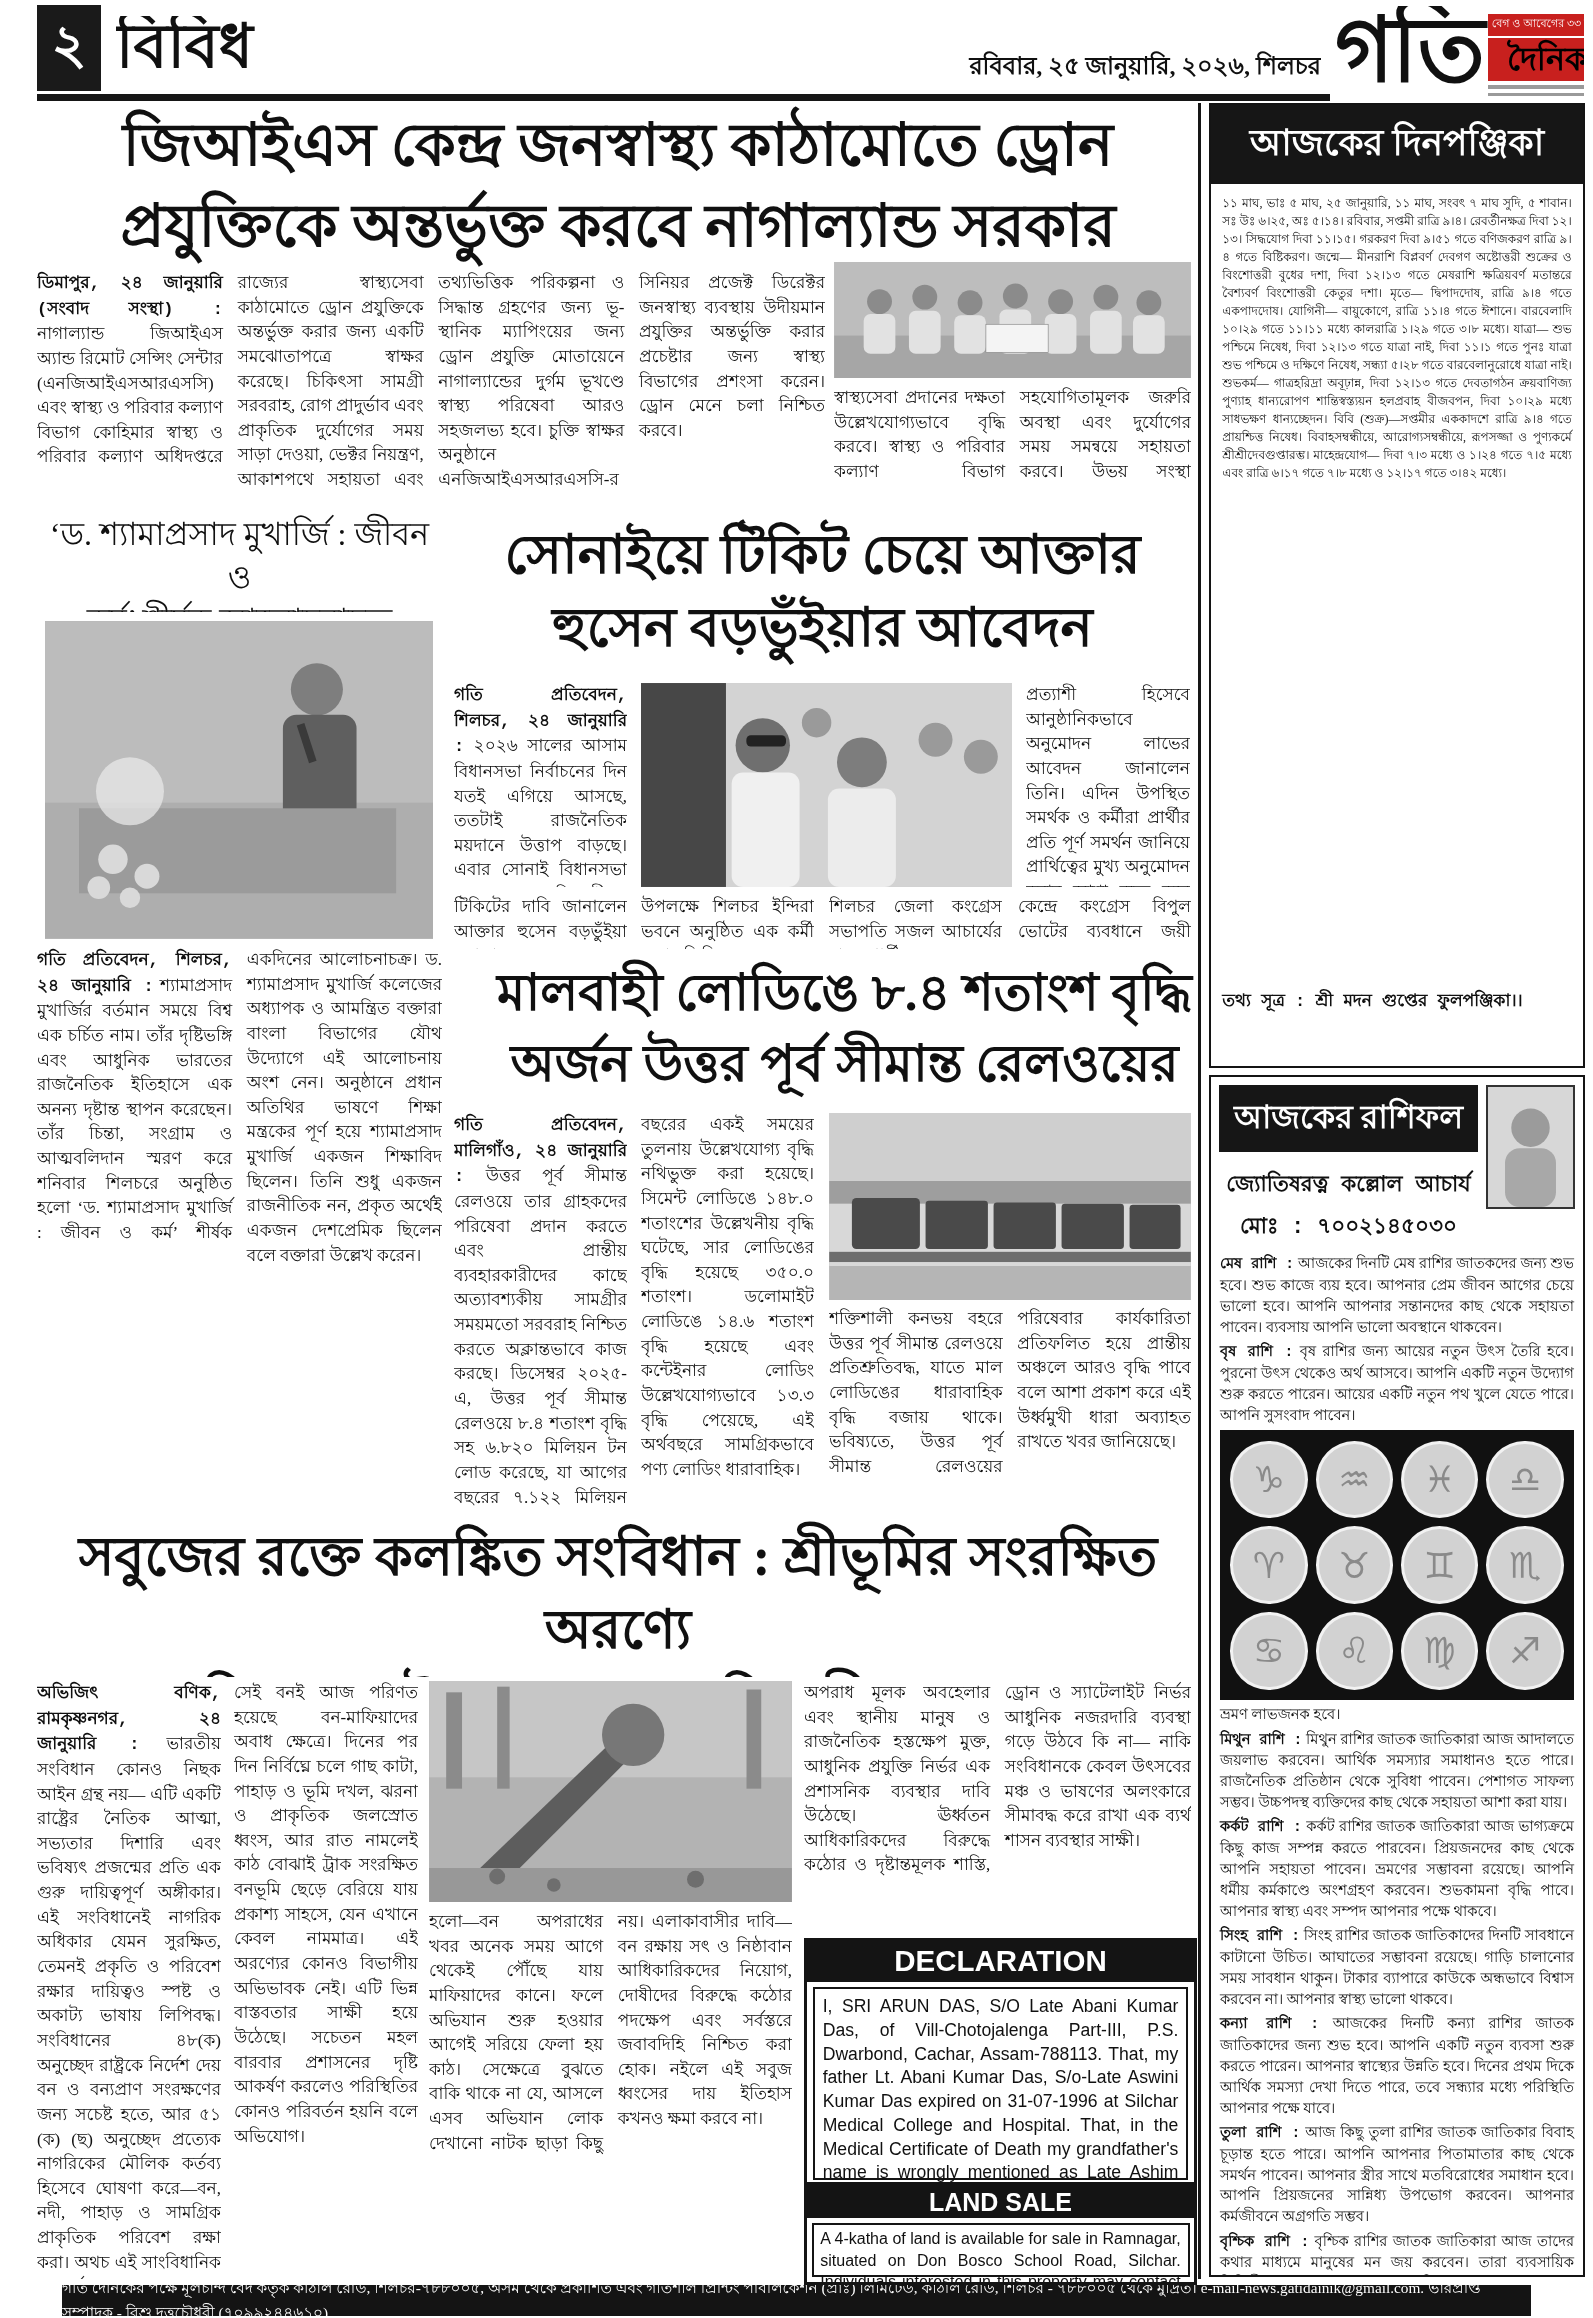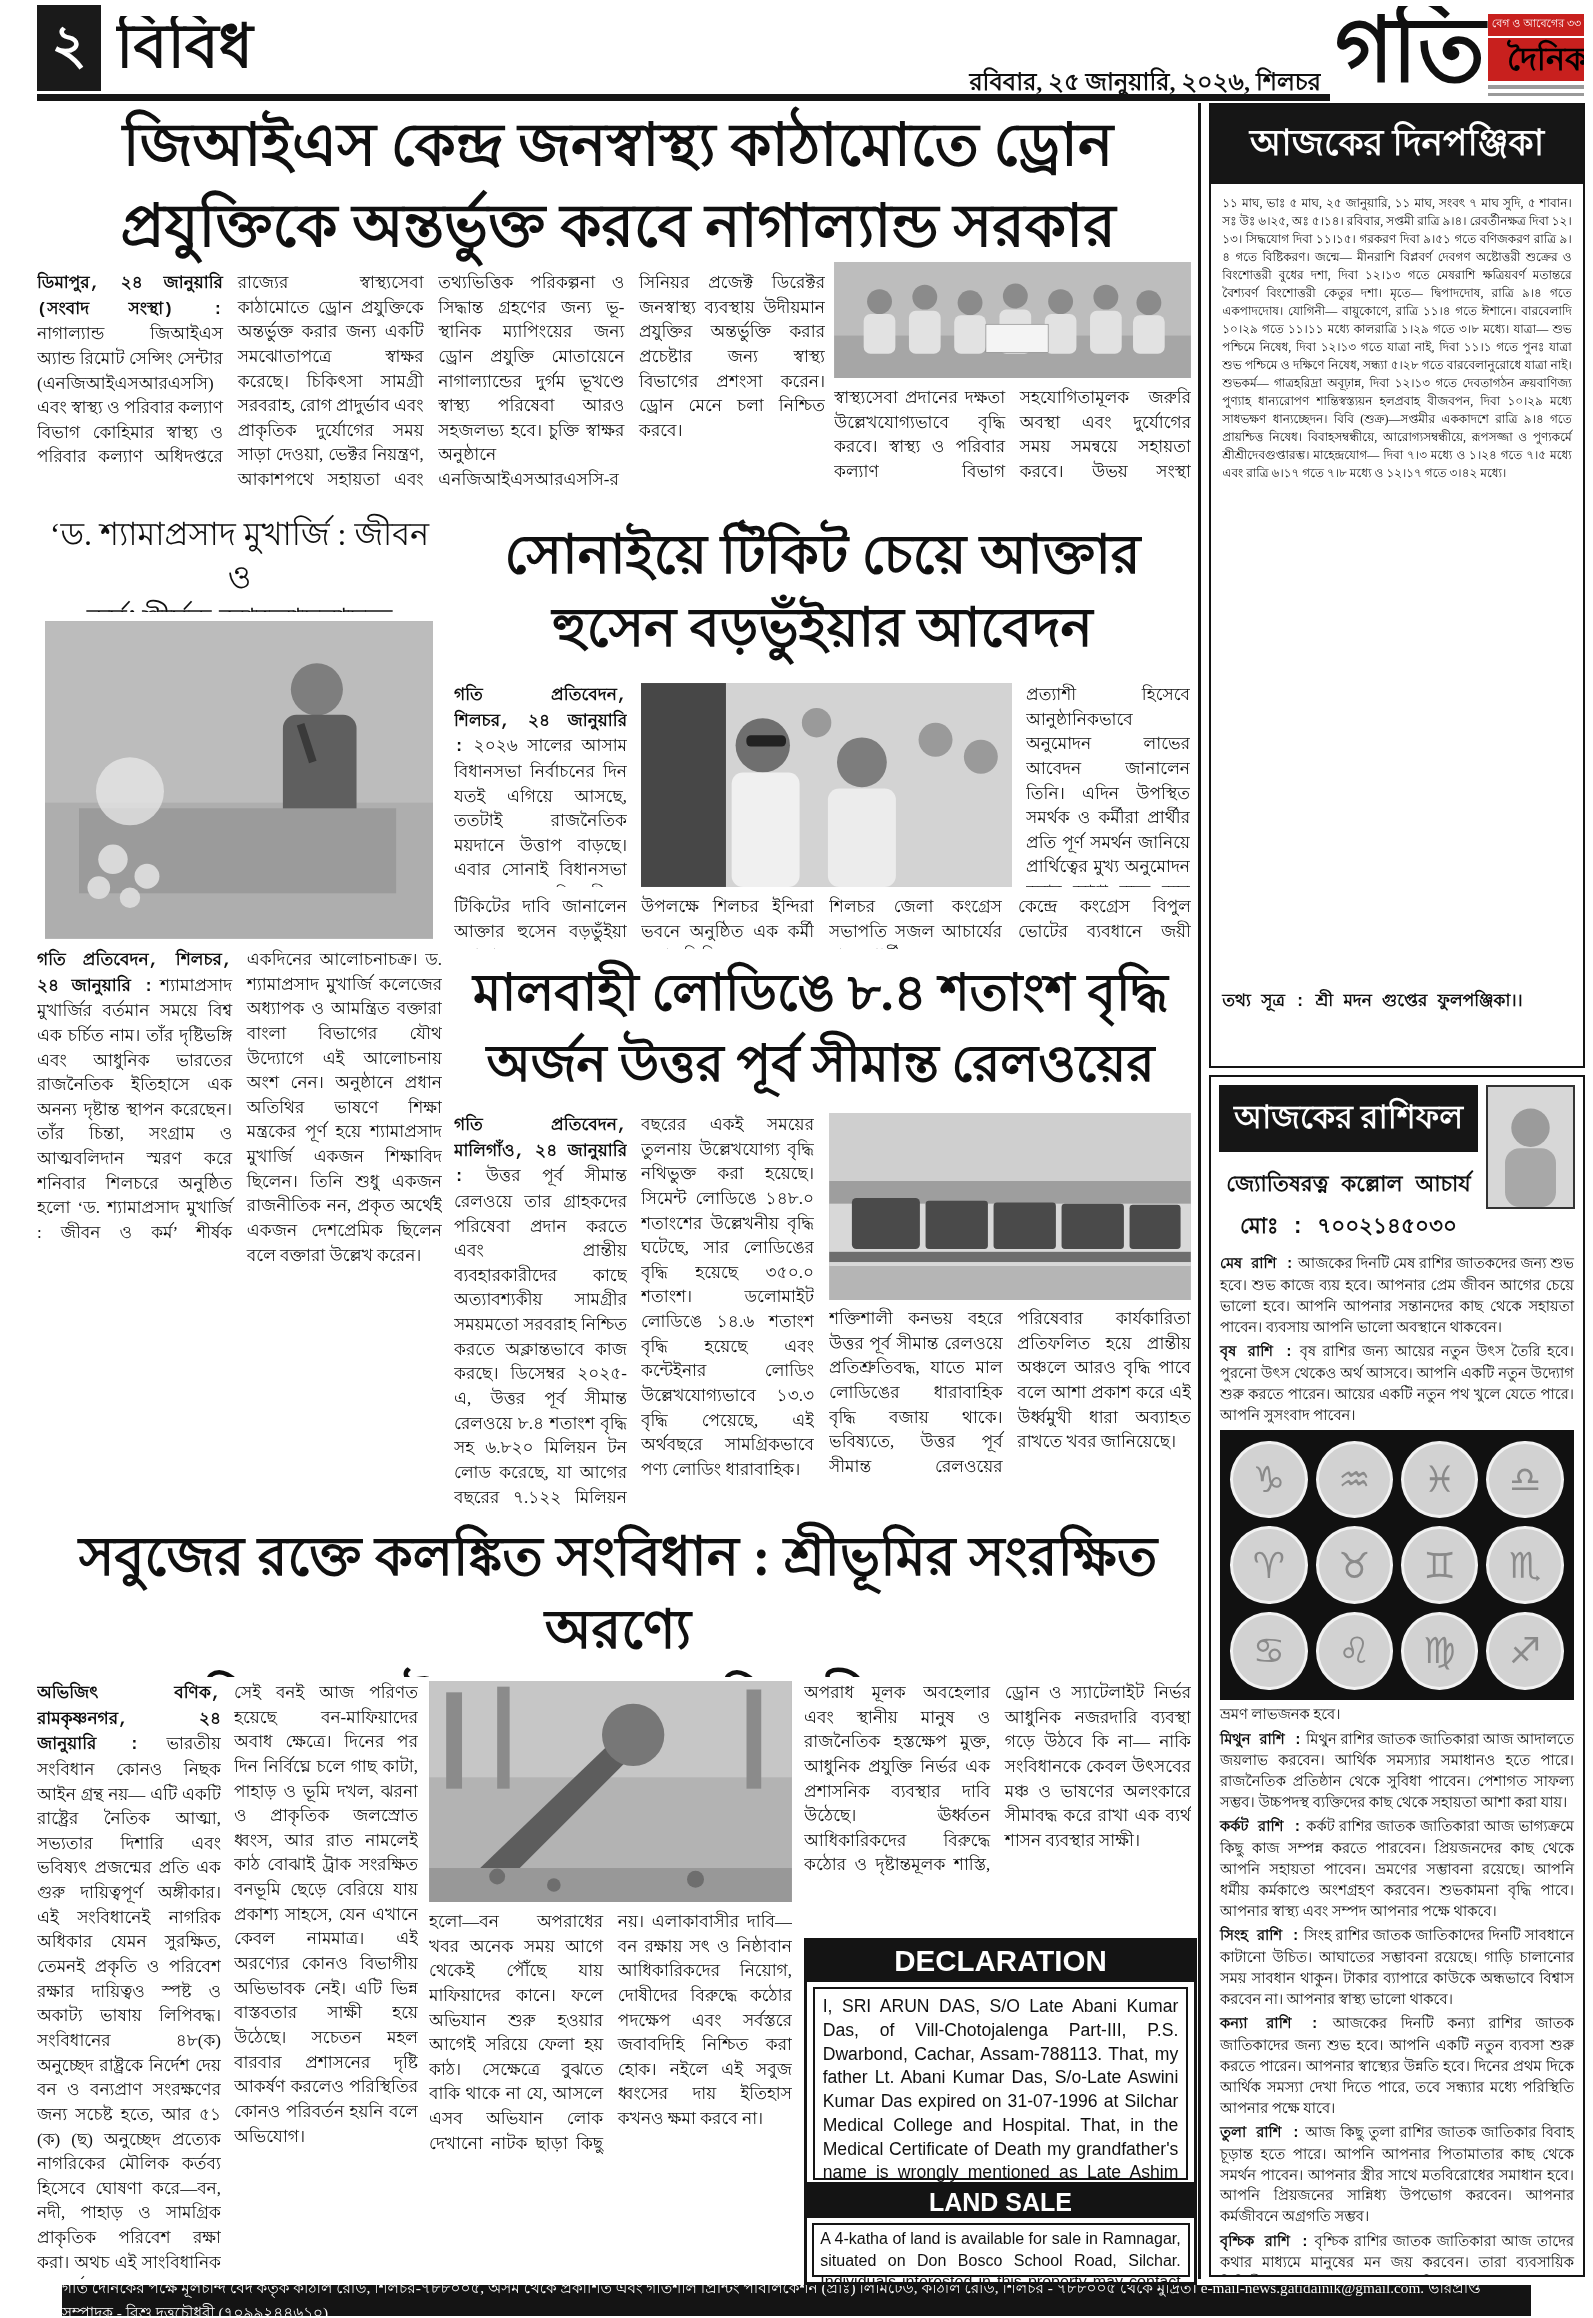--- a/index.html
+++ b/index.html
@@ -47,21 +47,21 @@
   .vline{background:#161616;}
   .footer{background:#141414;color:#fff;display:flex;align-items:center;justify-content:center;font-size:15.3px;}
 </style>
 </head>
 <body>
 
 <div id="page">
 
   <div class="abs pgnum" style="left:37px;top:4.5px;width:64px;height:86px;">২</div>
   <div class="abs secname" style="left:116px;top:16px;width:340px;height:74px;">বিবিধ</div>
-  <div class="abs dateline-top" style="left:794px;top:47px;width:527px;height:34px;margin-top:16px;">রবিবার, ২৫ জানুয়ারি, ২০২৬, শিলচর</div>
+  <div class="abs dateline-top" style="left:794px;top:47px;width:527px;height:34px;">রবিবার, ২৫ জানুয়ারি, ২০২৬, শিলচর</div>
   <div class="abs masthead" style="left:1335px;top:5.7px;width:249px;height:90px;">
     <span class="mast-gati">গতি</span>
     <span class="mast-right">
       <span class="mast-tag">বেগ ও আবেগের ৩৩ বছর</span>
       <span class="mast-box">দৈনিক</span>
       <span class="microline"></span>
       <span class="microline"></span>
     </span>
   </div>
   <div class="abs rule" style="left:37px;top:94px;width:1293px;height:6.8px;"></div>
@@ -150,21 +150,21 @@
         </g>
       <rect x="186" y="92" width="70" height="20" rx="8" fill="#222"></rect>
     </svg>
   </div>
   <div class="abs body jc" style="left:1026px;top:683px;width:164px;height:204px;">প্রত্যাশী হিসেবে আনুষ্ঠানিকভাবে অনুমোদন লাভের আবেদন জানালেন তিনি। এদিন উপস্থিত সমর্থক ও কর্মীরা প্রার্থীর প্রতি পূর্ণ সমর্থন জানিয়ে প্রার্থিত্বের মুখ্য অনুমোদন করার আশা ব্যক্ত করে বলেন, দল যদি প্রার্থী হিসেবে মনোনীত করে, তাহলে সোনাই নির্বাচনে সোনাই বিধানসভা কেন্দ্রে কংগ্রেস প্রার্থী ভোটের ব্যবধানে জয়ী হবে।</div>
   <div class="abs body jc" style="left:454px;top:895px;width:173px;height:54px;">টিকিটের দাবি জানালেন আক্তার হুসেন বড়ভুঁইয়া (আক্কা)। এ</div>
   <div class="abs body jc" style="left:641px;top:895px;width:173px;height:54px;">উপলক্ষে শিলচর ইন্দিরা ভবনে অনুষ্ঠিত এক কর্মী সভায় তিনি</div>
   <div class="abs body jc" style="left:829px;top:895px;width:173px;height:54px;">শিলচর জেলা কংগ্রেস সভাপতি সজল আচার্যের হাতে প্রার্থী</div>
   <div class="abs body jc" style="left:1018px;top:895px;width:173px;height:54px;">কেন্দ্রে কংগ্রেস বিপুল ভোটের ব্যবধানে জয়ী হবে।</div>
 
-  <div class="abs hl3 ctr" style="left:452px;top:958px;width:737px;height:150px;">
+  <div class="abs hl3 ctr" style="left:476px;top:958px;width:737px;height:150px;">
     <div>মালবাহী লোডিঙে ৮.৪ শতাংশ বৃদ্ধি</div>
     <div>অর্জন উত্তর পূর্ব সীমান্ত রেলওয়ের</div>
   </div>
   <div class="abs body jc" style="left:454px;top:1113px;width:173px;height:397px;">
     <b>গতি প্রতিবেদন, মালিগাঁও, ২৪ জানুয়ারি :</b>
     <span>উত্তর পূর্ব সীমান্ত রেলওয়ে তার গ্রাহকদের পরিষেবা প্রদান করতে এবং প্রান্তীয় ব্যবহারকারীদের কাছে অত্যাবশ্যকীয় সামগ্রীর সময়মতো সরবরাহ নিশ্চিত করতে অক্লান্তভাবে কাজ করছে। ডিসেম্বর ২০২৫-এ, উত্তর পূর্ব সীমান্ত রেলওয়ে ৮.৪ শতাংশ বৃদ্ধি সহ ৬.৮২০ মিলিয়ন টন লোড করেছে, যা আগের বছরের ৭.১২২ মিলিয়ন টন-এর লোডিঙের চেয়ে উল্লেখযোগ্য বৃদ্ধি।</span>
   </div>
   <div class="abs body jc" style="left:641px;top:1113px;width:173px;height:397px;">বছরের একই সময়ের তুলনায় উল্লেখযোগ্য বৃদ্ধি নথিভুক্ত করা হয়েছে। সিমেন্ট লোডিঙে ১৪৮.০ শতাংশের উল্লেখনীয় বৃদ্ধি ঘটেছে, সার লোডিঙের বৃদ্ধি হয়েছে ৩৫০.০ শতাংশ। ডলোমাইট লোডিঙে ১৪.৬ শতাংশ বৃদ্ধি হয়েছে এবং কন্টেইনার লোডিং উল্লেখযোগ্যভাবে ১৩.৩ বৃদ্ধি পেয়েছে, এই অর্থবছরে সামগ্রিকভাবে পণ্য লোডিং ধারাবাহিক।</div>
   <div class="abs photo" style="left:829px;top:1113px;width:362px;height:187px;">
     <svg viewBox="0 0 638 330">

